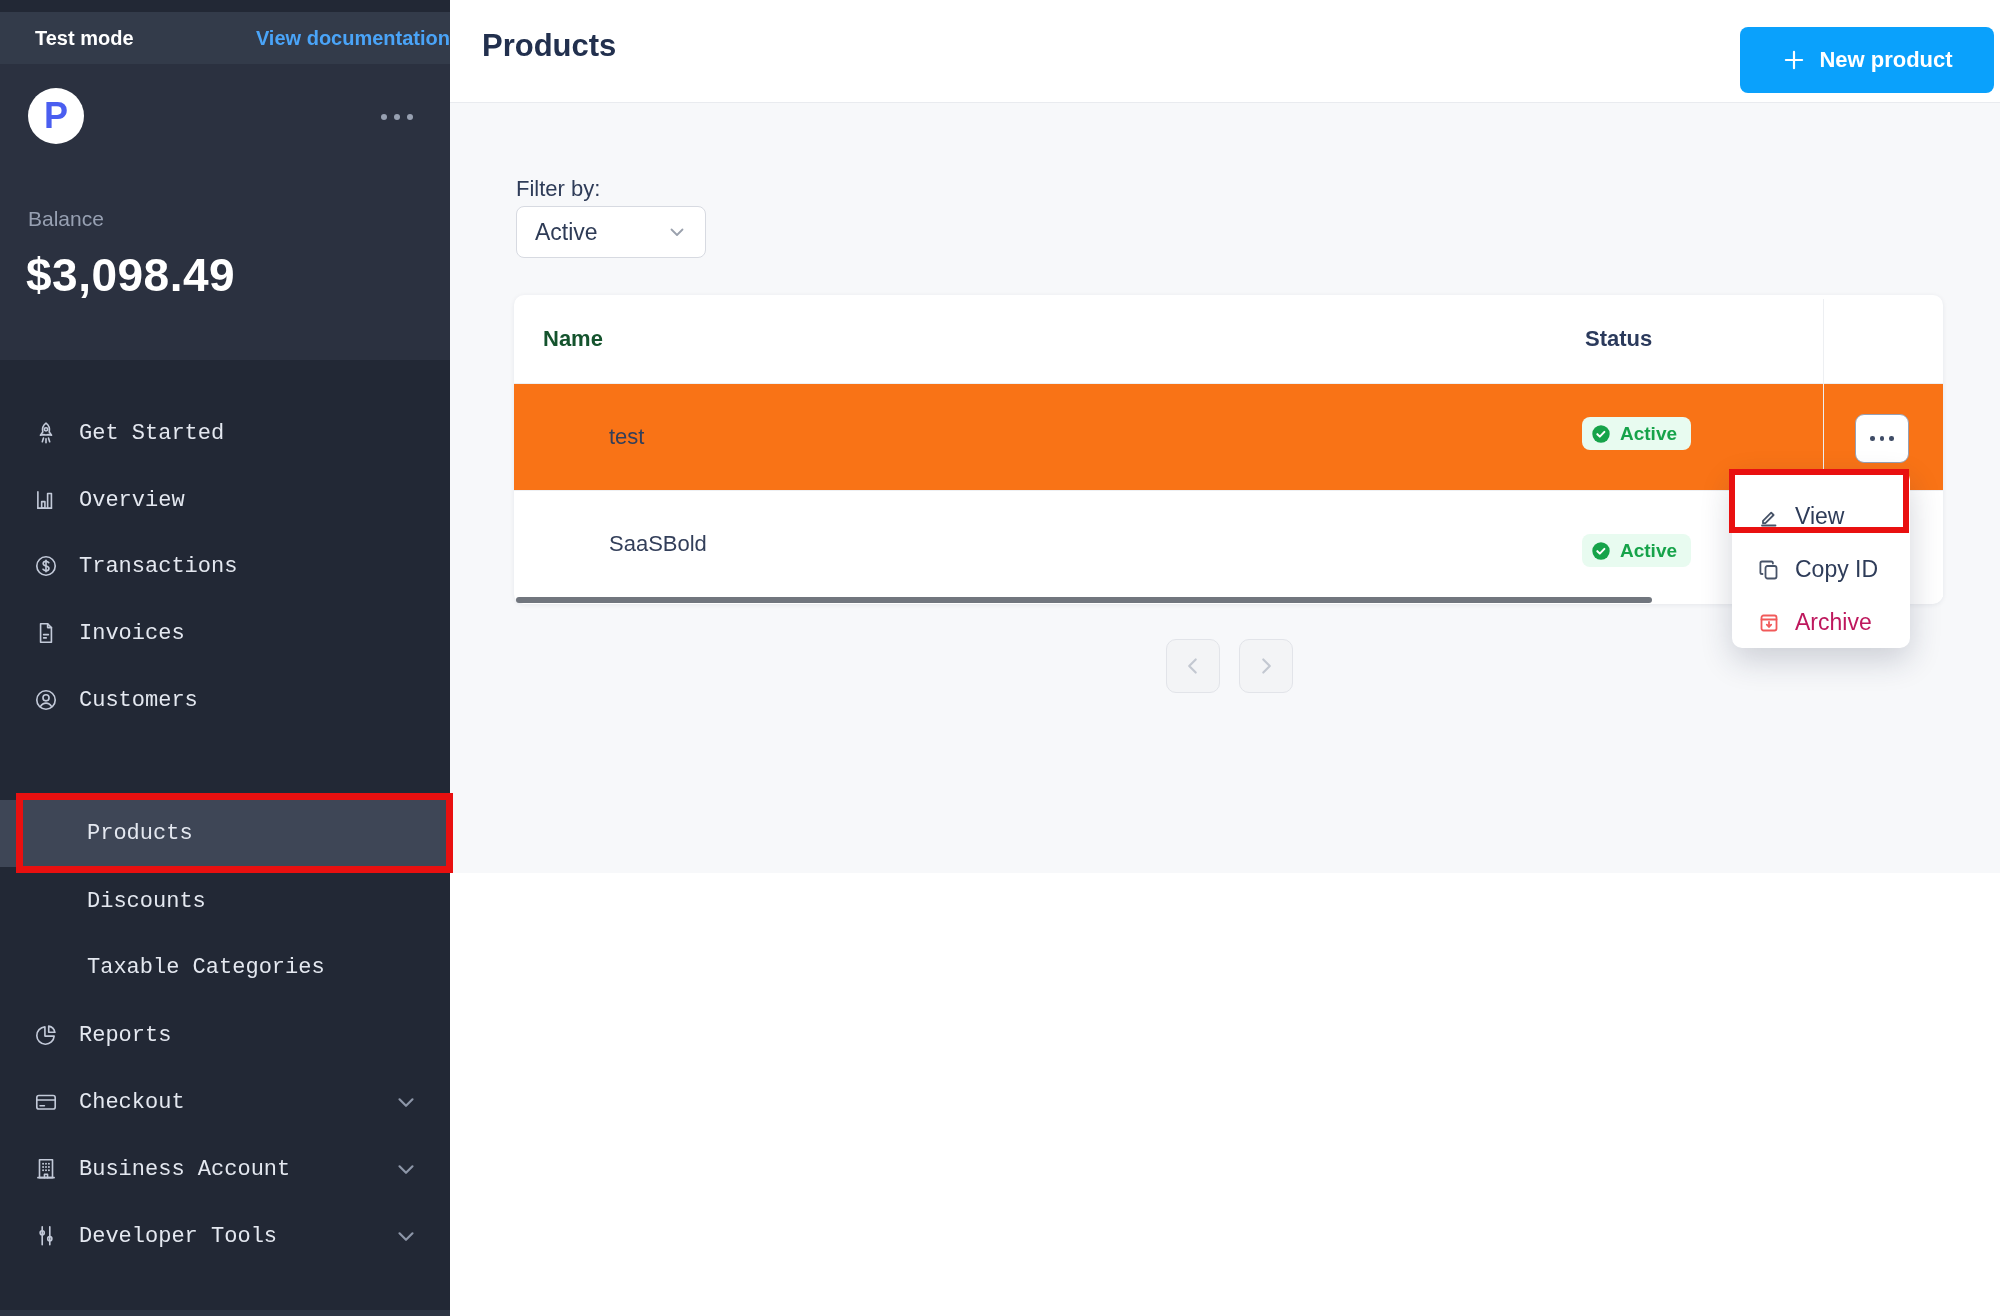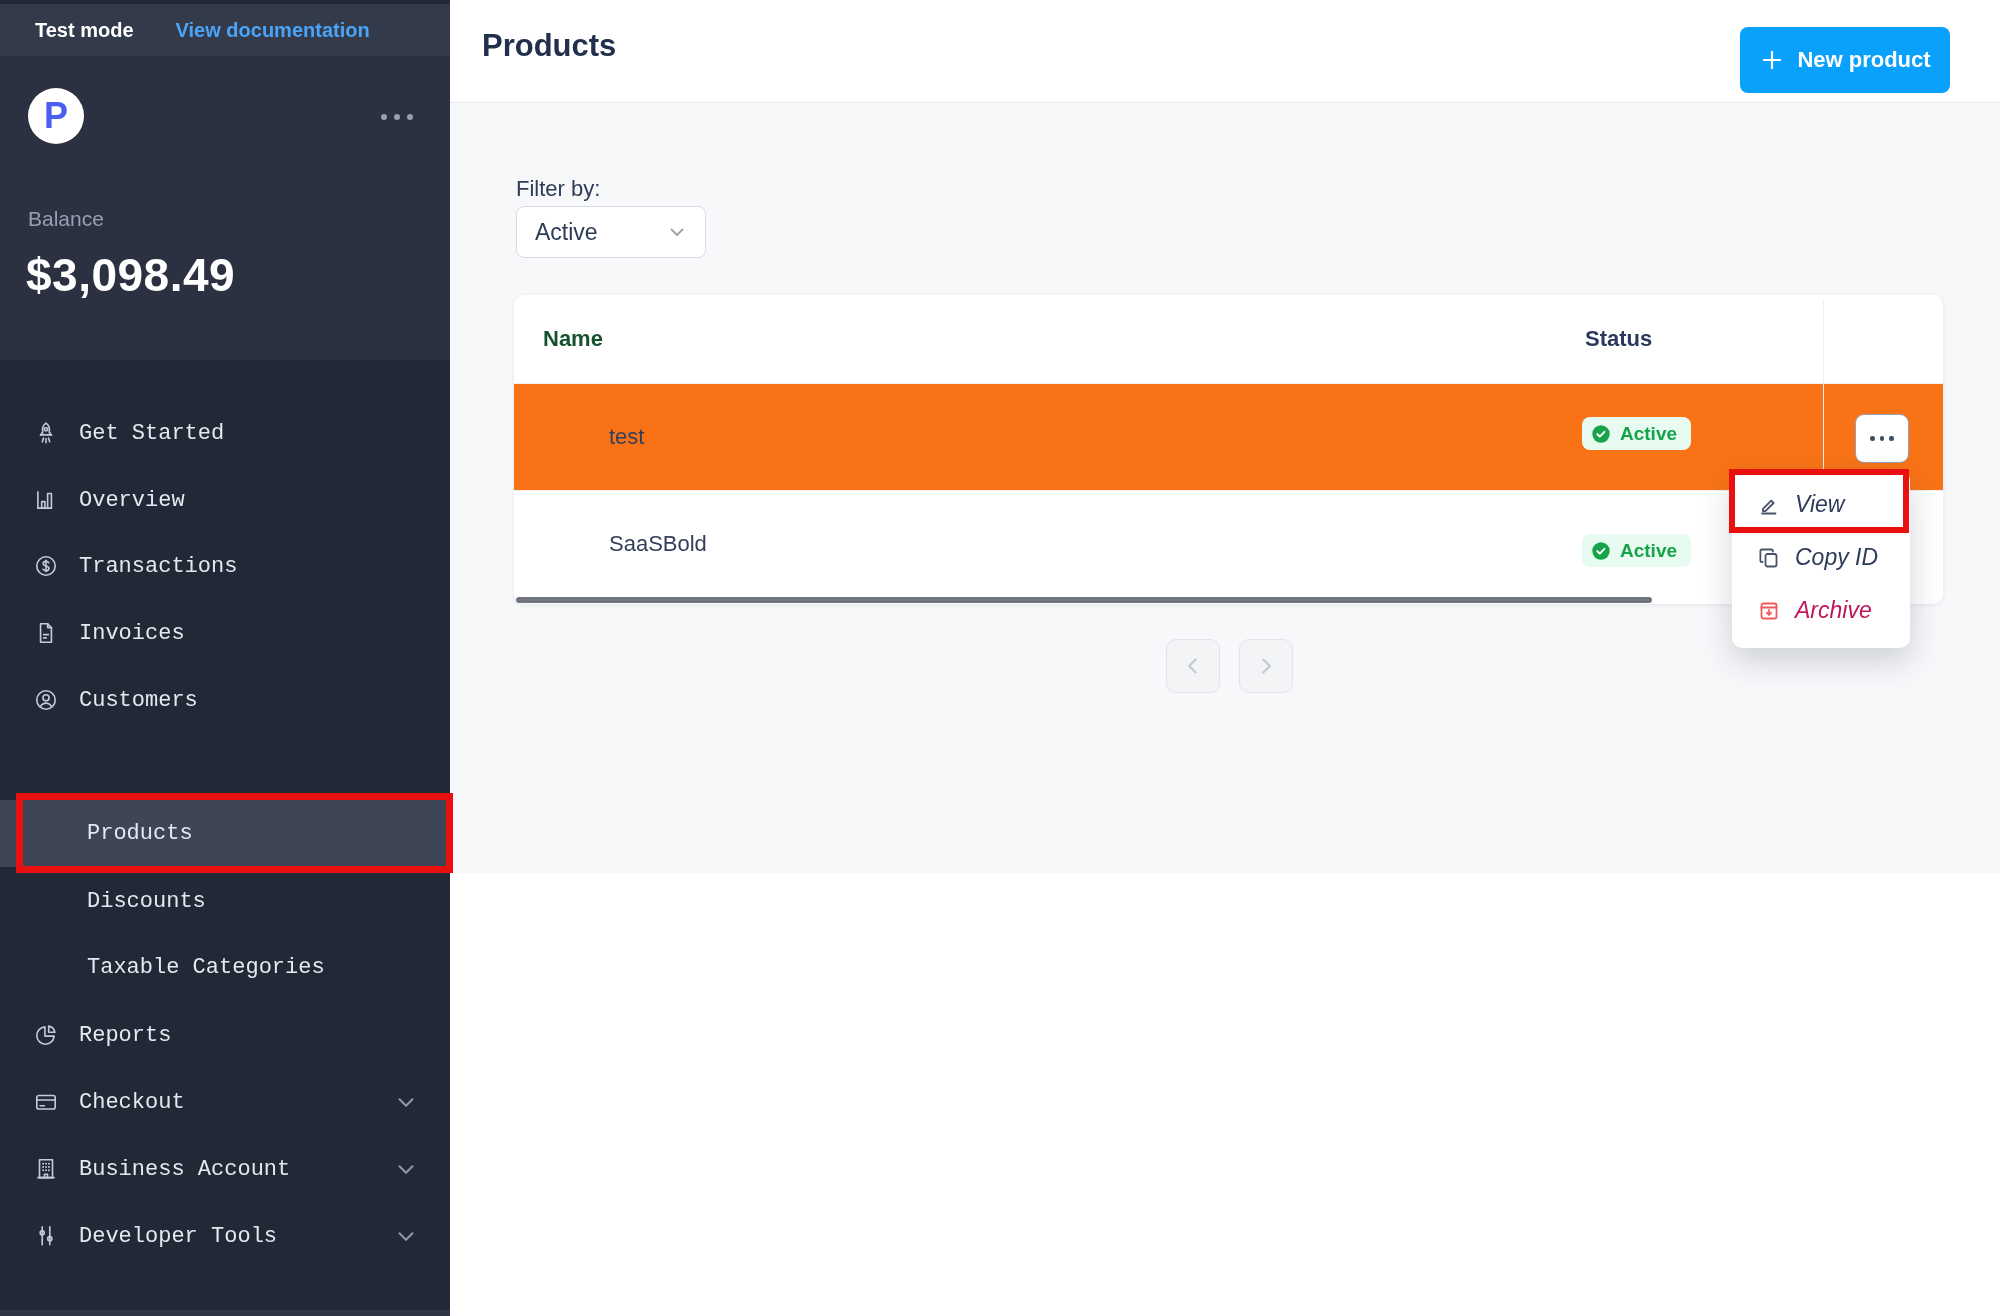--- a/index.html
+++ b/index.html
@@ -2,21 +2,21 @@
 <html><head>
 <meta charset="utf-8">
 <style>
   * { box-sizing: border-box; margin: 0; padding: 0; }
   html,body { background:#ffffff; }
   body { font-family: "Liberation Sans", sans-serif; }
   .screen { position:relative; width:2000px; height:1316px; overflow:hidden; background:#ffffff; }
 
   
   .sidebar { position:absolute; left:0; top:0; width:450px; height:1316px; background:#222835; }
-  .sb-topbar { position:absolute; left:0; top:4px; width:450px; height:52px; background:#333b4a; display:flex; align-items:center; }
+  .sb-topbar { position:absolute; left:0; top:12px; width:450px; height:52px; background:#333b4a; display:flex; align-items:center;justify-content:space-between; }
   .sb-topbar .mode { margin-left:35px; color:#ffffff; font-size:20px; font-weight:700; }
   .sb-topbar .doclink { margin-left:42px; color:#4aa4f8; font-size:20px; font-weight:700; cursor:pointer; }
   .sb-account { position:absolute; left:0; top:52px; width:450px; height:308px; background:#2b3140; }
   .logo-circle { position:absolute; left:28px; top:36px; width:56px; height:56px; border-radius:50%; background:#ffffff; display:flex; align-items:center; justify-content:center; }
   .logo-circle span { color:#4a5ef0; font-size:36px; font-weight:700; line-height:1; }
   .sb-menu-dots { position:absolute; left:381px; top:52px; width:40px; height:26px; display:flex; align-items:center; gap:7px; cursor:pointer; }
   .sb-menu-dots i { width:6px; height:6px; border-radius:50%; background:#97a0b1; }
   .bal-label { position:absolute; left:28px; top:155px; color:#97a0b2; font-size:21px; }
   .bal-amount { position:absolute; left:26px; top:196px; color:#ffffff; font-size:46px; font-weight:700; letter-spacing:0.5px; }
 
@@ -26,21 +26,21 @@
   .nav-item.sub .nlabel { margin-left:87px; }
   .nav-item .chev { margin-left:auto; margin-right:31px; width:26px; height:26px; color:#8d96a8; display:flex; }
   .nav-item.active { background:#3e4656; }
   svg { display:block; }
 
   .sb-footer { position:absolute; left:0; top:1310px; width:450px; height:6px; background:#2e3544; }
 
   
   .main-header { position:absolute; left:450px; top:0; width:1550px; height:103px; background:#ffffff; border-bottom:1px solid #e9ebef; }
   .page-title { position:absolute; left:482px; top:28px; color:#22304e; font-size:31px; font-weight:700; }
-  .btn-new { position:absolute; left:1740px; top:27px; width:210px; height:66px; background:#0aa1fc; border-radius:8px; display:flex; align-items:center; justify-content:center; gap:12px; cursor:pointer; }
+  .btn-new { position:absolute; left:1740px; top:27px; width:254px; height:66px; background:#0aa1fc; border-radius:8px; display:flex; align-items:center; justify-content:center; gap:12px; cursor:pointer; }
   .btn-new .plus { color:#ffffff; width:26px; height:26px; display:flex; }
   .btn-new .blabel { color:#ffffff; font-size:22px; font-weight:700; }
 
   .content { position:absolute; left:450px; top:103px; width:1550px; height:770px; background:#f7f8fa; }
 
   .filter-label { position:absolute; left:516px; top:176px; color:#2f3c58; font-size:22px; }
   .filter-select { position:absolute; left:516px; top:206px; width:190px; height:52px; background:#ffffff; border:1px solid #d7dae1; border-radius:8px; display:flex; align-items:center; cursor:pointer; }
   .filter-select .fval { margin-left:18px; color:#2e3b56; font-size:23px; }
   .filter-select .fchev { margin-left:auto; margin-right:16px; width:24px; height:24px; color:#9aa1ad; display:flex; }
 
@@ -58,21 +58,21 @@
   .badge .bico { width:22px; height:22px; display:flex; }
   .badge .btxt { color:#16a34a; font-size:19px; font-weight:700; }
   .badge.b1 { top:122px; }
   .badge.b2 { top:239px; }
   .hscrollbar { position:absolute; left:2px; top:302px; width:1136px; height:6px; background:#71767e; border-radius:4px; cursor:pointer; }
 
   .actions-btn { position:absolute; left:1341px; top:119px; width:54px; height:49px; background:#ffffff; border:1.5px solid #95a0b5; border-radius:9px; display:flex; align-items:center; justify-content:center; gap:5px; cursor:pointer; }
   .actions-btn i { width:4.5px; height:4.5px; border-radius:50%; background:#3f4c66; }
 
   
-  .ctx-menu { position:absolute; left:1732px; top:470px; width:178px; height:178px; background:#ffffff; border-radius:10px; box-shadow:0 12px 32px rgba(30,40,70,0.20); z-index:40; padding-top:8px;font-style:italic; }
+  .ctx-menu { position:absolute; left:1732px; top:470px; width:178px; height:178px; background:#ffffff; border-radius:10px; box-shadow:0 12px 32px rgba(30,40,70,0.20); z-index:40; padding-top:20px; }
   .ctx-item { height:53px; display:flex; align-items:center; padding-left:25px; gap:14px; cursor:pointer; }
   .ctx-item .mico { width:24px; height:24px; display:flex; color:#475368; }
   .ctx-item .mlabel { font-size:23px; color:#2e3c59; }
   .ctx-item.danger .mico { color:#f15a5a; }
   .ctx-item.danger .mlabel { color:#be185d; }
 
   
   .pager-btn { position:absolute; top:639px; width:54px; height:54px; background:#f3f4f6; border:1px solid #e2e4e9; border-radius:10px; display:flex; align-items:center; justify-content:center; color:#c3c8d1; cursor:pointer; }
   .pager-prev { left:1166px; }
   .pager-next { left:1239px; }

